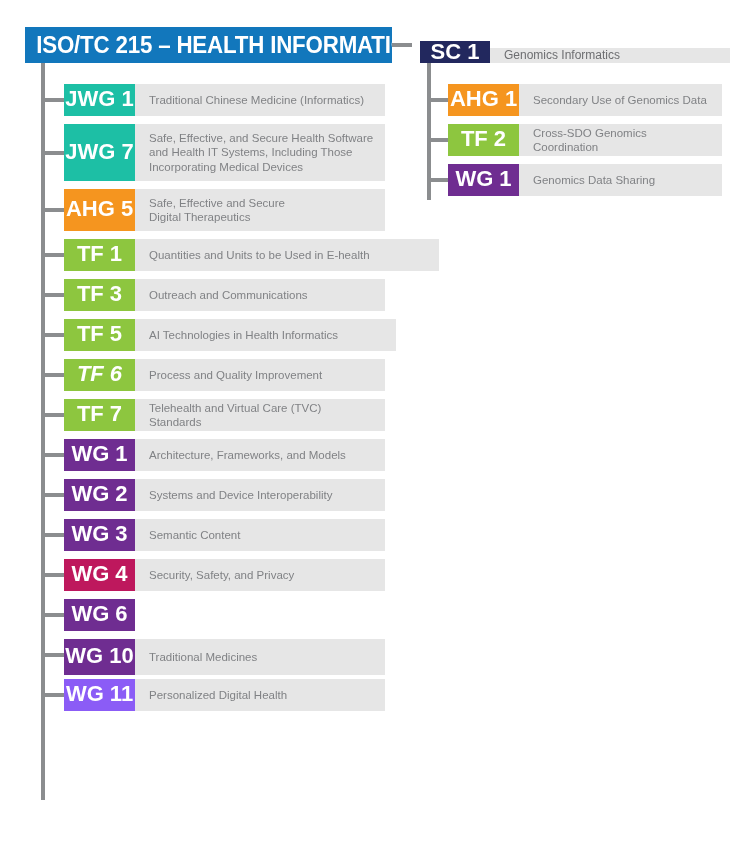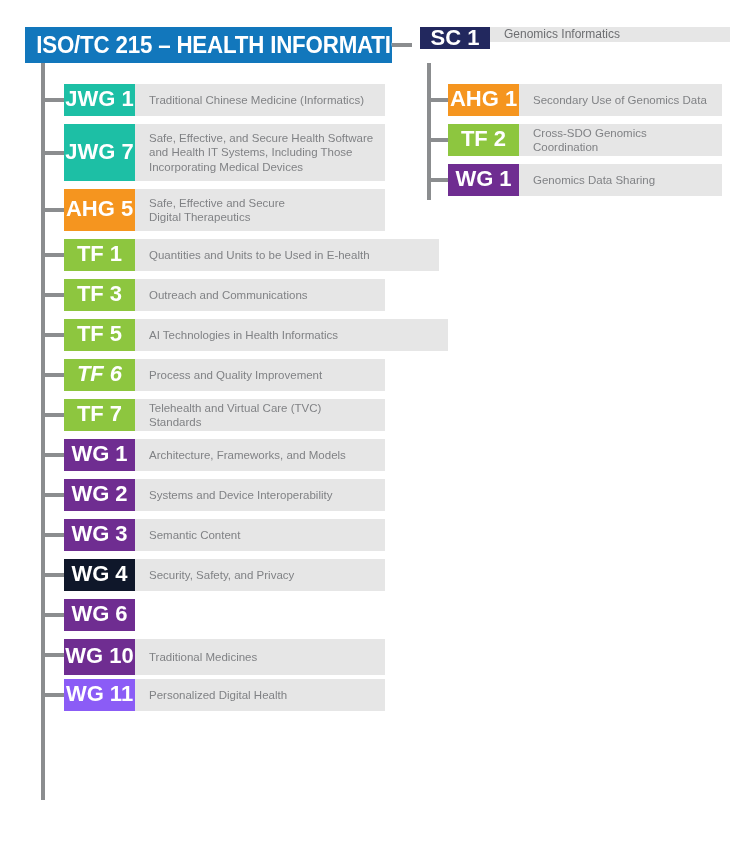--- a/index.html
+++ b/index.html
@@ -29,21 +29,21 @@
   .root-box .root-label{
     font-size:24px;
     line-height:24px;
     padding-left:12px;
     font-family:"Liberation Sans", sans-serif;
     transform:scaleX(0.93);
     transform-origin:left center;
   }
 
   
-  .sc-row{position:absolute;display:flex;align-items:flex-start;padding-left:8px;}
+  .sc-row{position:absolute;display:flex;align-items:flex-end;padding-left:8px;}
   .sc-tag{
     background:#22285E;color:#ffffff;
     display:flex;align-items:center;justify-content:center;
     font-weight:bold;font-size:22px;line-height:22px;
     width:70px;
     letter-spacing:0px;
   }
   .sc-name{
     background:#E6E6E6;color:#6D6E71;
     display:flex;align-items:center;
@@ -135,21 +135,21 @@
       <div class="stub" style="left: 41px; top: 293px; width: 23px;"></div>
       <div class="item" style="left: 64px; top: 279px; width: 321px; height: 32px;">
         <div class="tag" style="background: rgb(141, 198, 63);">TF 3</div>
         <div class="desc">
           <div>
             <span>Outreach and Communications</span>
           </div>
         </div>
       </div>
       <div class="stub" style="left: 41px; top: 333px; width: 23px;"></div>
-      <div class="item" style="left: 64px; top: 319px; width: 384px; height: 32px;">
+      <div class="item" style="left: 64px; top: 319px; width: 332px; height: 32px;">
         <div class="tag" style="background: rgb(141, 198, 63);">TF 5</div>
         <div class="desc">
           <div>
             <span>AI Technologies in Health Informatics</span>
           </div>
         </div>
       </div>
       <div class="stub" style="left: 41px; top: 373px; width: 23px;"></div>
       <div class="item" style="left: 64px; top: 359px; width: 321px; height: 32px;">
         <div class="tag" style="background: rgb(141, 198, 63); font-style: italic;">TF 6</div>
@@ -190,21 +190,21 @@
       <div class="item" style="left: 64px; top: 519px; width: 321px; height: 32px;">
         <div class="tag" style="background: rgb(111, 45, 145);">WG 3</div>
         <div class="desc">
           <div>
             <span>Semantic Content</span>
           </div>
         </div>
       </div>
       <div class="stub" style="left: 41px; top: 573px; width: 23px;"></div>
       <div class="item" style="left: 64px; top: 559px; width: 321px; height: 32px;">
-        <div class="tag" style="background: #0f172a;">WG 4</div>
+        <div class="tag" style="background: #be185d;">WG 4</div>
         <div class="desc">
           <div>
             <span>Security, Safety, and Privacy</span>
           </div>
         </div>
       </div>
       <div class="stub" style="left: 41px; top: 613px; width: 23px;"></div>
       <div class="item" style="left: 64px; top: 599px; width: 321px; height: 32px;">
         <div class="tag" style="background: rgb(111, 45, 145);">WG 6</div>
       </div>

